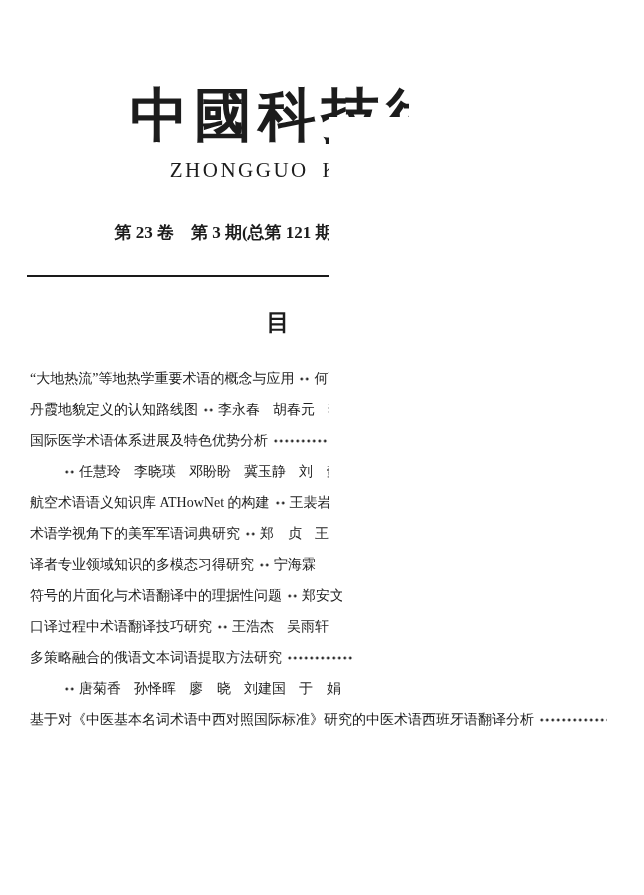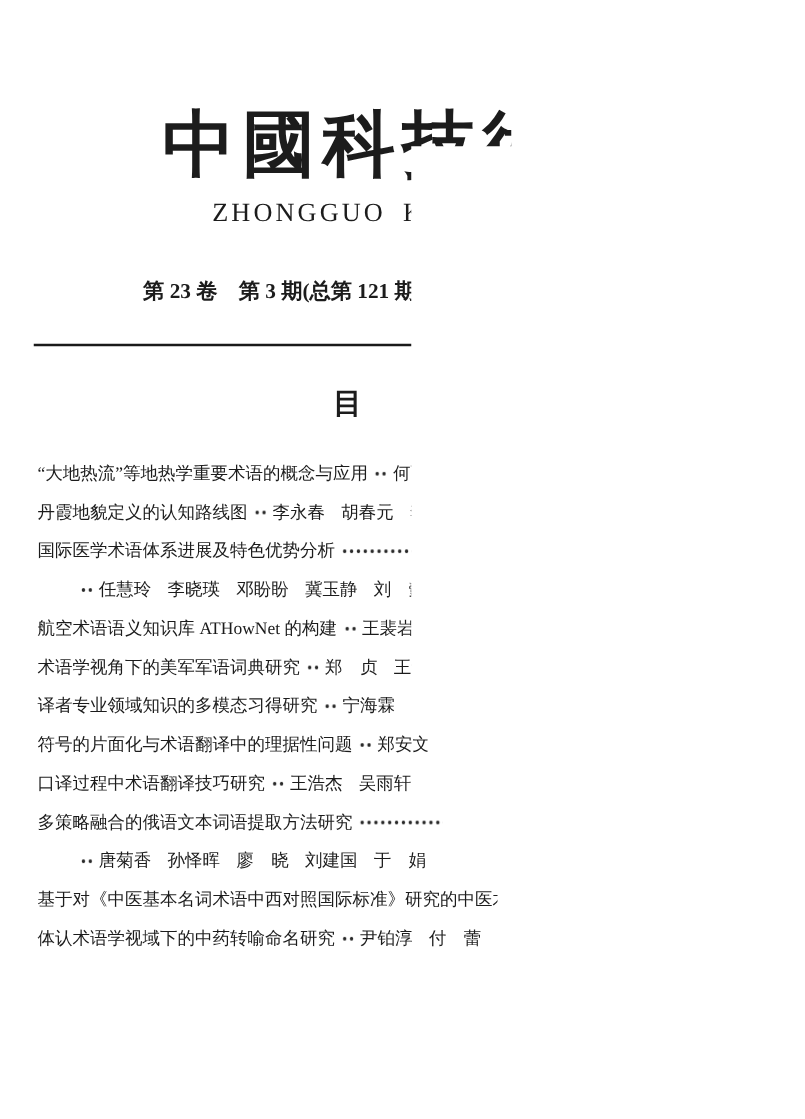--- a/index.html
+++ b/index.html
@@ -128,16 +128,15 @@
       <div class="toc-row title-only"><span class="title">国际医学术语体系进展及特色优势分析</span><span class="leader"></span></div>
       <div class="toc-row authors-only"><span class="leader"></span><span class="authors"><span class="author">任慧玲</span><span class="author">李晓瑛</span><span class="author">邓盼盼</span><span class="author">冀玉静</span><span class="author">刘　懿</span><span class="author">黄裕翔</span></span><span class="page">18</span></div>
       <div class="toc-row entry"><span class="title">航空术语语义知识库 ATHowNet 的构建</span><span class="leader"></span><span class="authors"><span class="author">王裴岩</span><span class="author">张桂平</span><span class="author">蔡东风</span></span><span class="page">26</span></div>
       <div class="toc-row entry"><span class="title">术语学视角下的美军军语词典研究</span><span class="leader"></span><span class="authors"><span class="author">郑　贞</span><span class="author">王华丹</span><span class="author">郝丽华</span></span><span class="page">33</span></div>
       <div class="toc-row entry"><span class="title">译者专业领域知识的多模态习得研究</span><span class="leader"></span><span class="authors"><span class="author">宁海霖</span></span><span class="page">42</span></div>
       <div class="toc-row entry"><span class="title">符号的片面化与术语翻译中的理据性问题</span><span class="leader"></span><span class="authors"><span class="author">郑安文</span></span><span class="page">49</span></div>
       <div class="toc-row entry"><span class="title">口译过程中术语翻译技巧研究</span><span class="leader"></span><span class="authors"><span class="author">王浩杰</span><span class="author">吴雨轩</span></span><span class="page">54</span></div>
       <div class="toc-row title-only"><span class="title">多策略融合的俄语文本词语提取方法研究</span><span class="leader"></span></div>
       <div class="toc-row authors-only"><span class="leader"></span><span class="authors"><span class="author">唐菊香</span><span class="author">孙怿晖</span><span class="author">廖　晓</span><span class="author">刘建国</span><span class="author">于　娟</span></span><span class="page">59</span></div>
       <div class="toc-row title-only"><span class="title">基于对《中医基本名词术语中西对照国际标准》研究的中医术语西班牙语翻译分析</span><span class="leader"></span></div>
-      <div class="toc-row entry"><span class="title">体认术语学视域下的中药转喻命名研究</span><span class="leader"></span><span class="authors"><span class="author">尹铂淳</span><span class="author">付　蕾</span></span><span class="page">75</span></div>
     </div>
 
 </div>
 
 </body></html>

